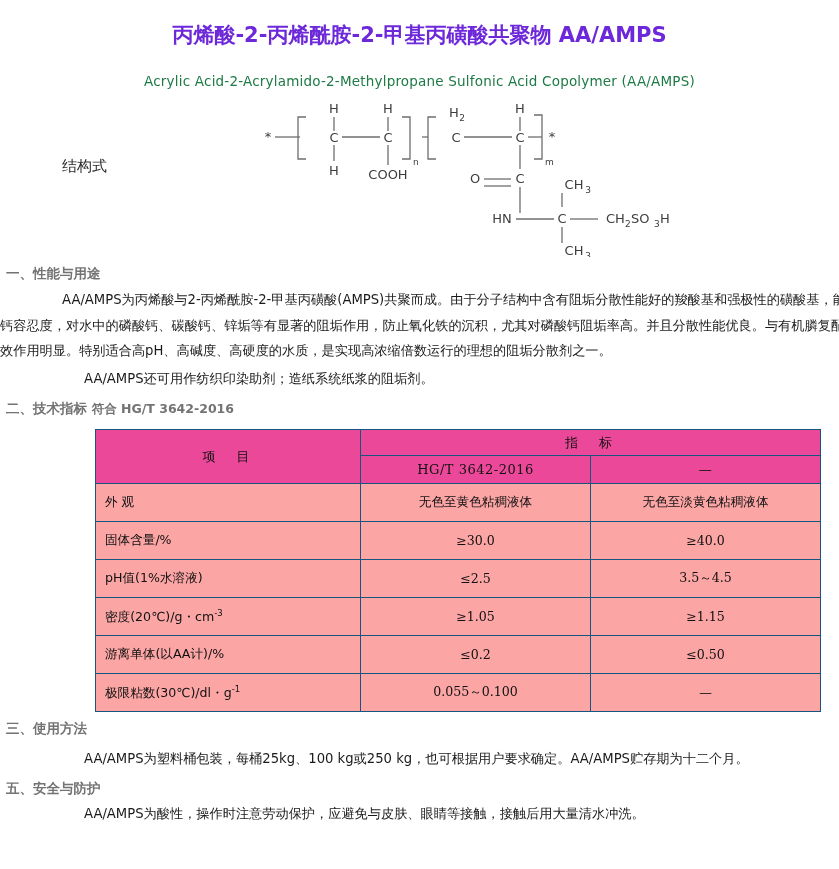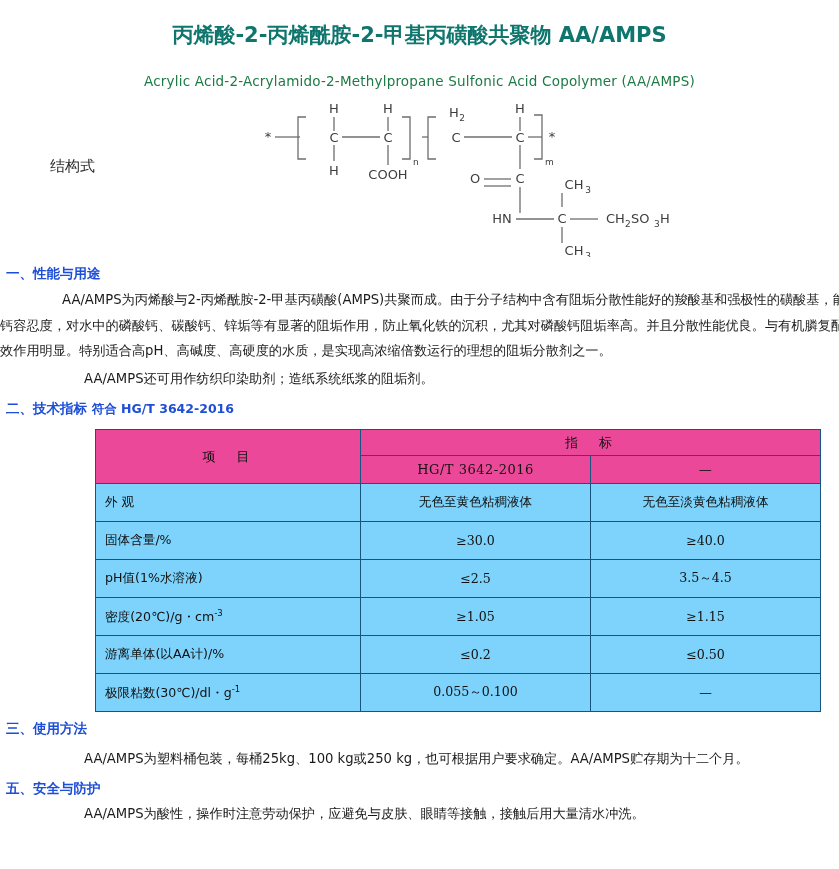--- a/index.html
+++ b/index.html
@@ -17,57 +17,57 @@
   }
 
   
   .header {
     text-align: center;
     padding-top: 22px;
   }
   .title-cn {
     font-size: 21px;
     font-weight: bold;
-    color: #0f766e;
+    color: #6d28d9;
     letter-spacing: 0px;
     line-height: 1.25;
   }
   .title-en {
     font-size: 13.5px;
     font-weight: normal;
     color: #1d7a45;
     margin-top: 25px;
     letter-spacing: 0.2px;
   }
 
   
   .struct-wrap {
     position: relative;
     height: 162px;
     margin-top: 6px;
   }
   .struct-label {
     position: absolute;
-    left: 50px;
+    left: 62px;
     top: 62px;
     font-size: 15px;
     color: #2b2b2b;
     font-weight: normal;
   }
   .struct-svg {
     position: absolute;
     left: 262px;
     top: 2px;
   }
 
   
   .sec-head {
     font-size: 13.5px;
     font-weight: bold;
-    color: #1d4ed8;
+    color: #737373;
     margin: 0 0 0 6px;
     line-height: 1.6;
   }
   .sec-head .std {
     font-size: 12.5px;
     font-weight: bold;
   }
   .para {
     font-size: 13.2px;
     line-height: 1.95;
@@ -103,21 +103,21 @@
   table.spec th {
     background: #ec4899;
     font-size: 13px;
   }
   .th-item { height: 48px; font-size: 13.5px; letter-spacing: 4px; }
   .th-index { height: 23px; font-size: 13.5px; letter-spacing: 4px; }
   .th-sub { height: 25px; font-size: 12px; font-family: "DejaVu Serif", "Liberation Serif", serif; letter-spacing: 0.5px; }
   table.spec td {
     height: 35px;
     font-size: 12.6px;
-    background: #7dd3fc;
+    background: #fca5a5;
   }
   td.c-item {
     text-align: left;
     padding-left: 9px;
   }
   td.c-val {
     text-align: center;
     font-family: "DejaVu Serif", "Liberation Serif", serif;
     font-size: 12.5px;
     margin-top: 25px;

